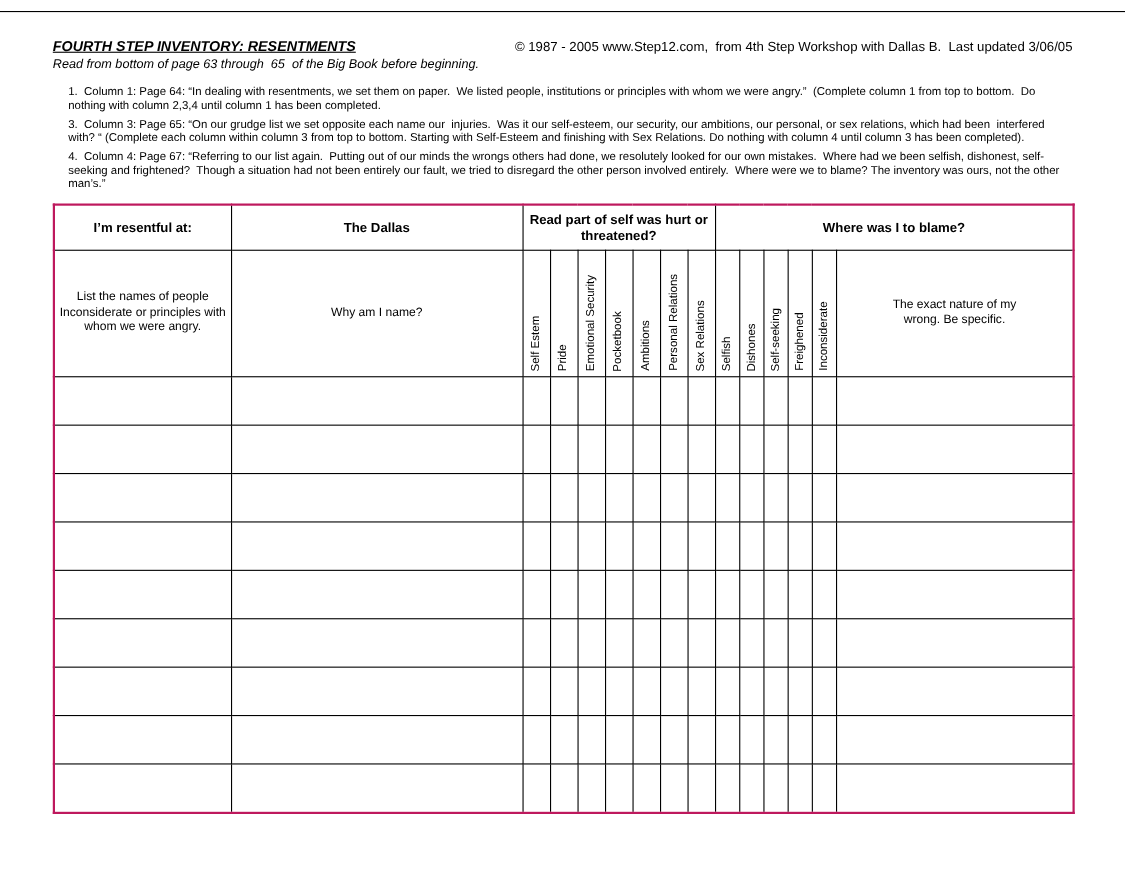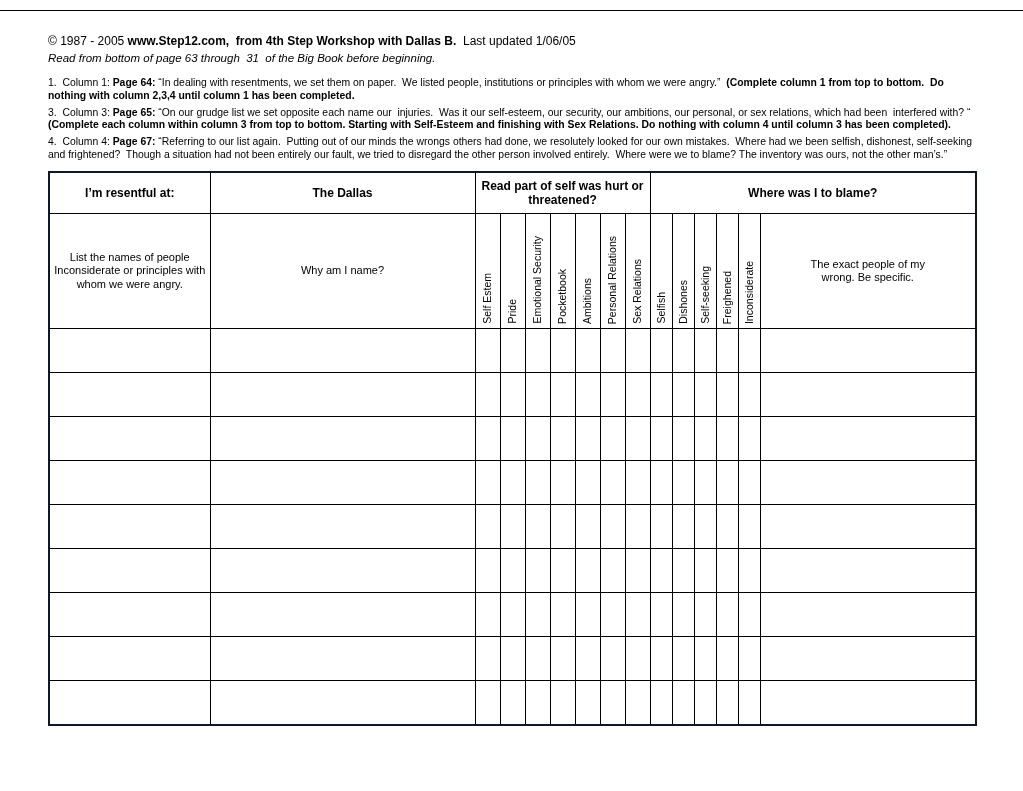--- a/index.html
+++ b/index.html
@@ -14,34 +14,34 @@
   .top-rule { position: absolute; top: 10px; left: 0; width: 1023px; height: 1px; background: #000; }
   .content { position: absolute; left: 48px; top: 34px; width: 927px; }
 
   .header-row { display: flex; justify-content: space-between; align-items: baseline; }
   .title {
     font-weight: bold; font-style: italic; text-decoration: underline;
     font-size: 13px; white-space: nowrap;
   }
   .copyright { font-size: 12px; white-space: nowrap; }
   .copyright span { white-space: pre; margin-top: 40px; }
-  .b { font-weight: bold; }
+  .b { font-weight: normal; }
 
   .subtitle { font-style: italic; font-size: 11.5px; margin-top: 4px; white-space: pre; }
 
-  .instructions { margin-top: 13px; font-size: 10.4px; line-height: 12.5px; }
+  .instructions { margin-top: 13px; font-size: 10.4px; line-height: 12.5px; margin-left: 14px; }
   .instr { margin: 0 0 4.5px 0; }
   .instr span { white-space: pre-wrap; }
 
   table.inv {
     margin-top: 10px;
     width: 927px;
     table-layout: fixed;
     border-collapse: collapse;
-    border: 2px solid #0f172a;
+    border: 2px solid #be185d;
   }
   table.inv th, table.inv td { border: 1px solid #000; padding: 0; }
 
   .group-row th { height: 40px; font-weight: bold; font-size: 12px; line-height: 14px; text-align: center; vertical-align: middle; padding: 2px 4px; }
   .sub-row th { height: 114px; border-bottom: 2px solid #000; }
 
   .sh { font-weight: normal; font-size: 11px; line-height: 13.5px; text-align: center; vertical-align: middle; padding: 4px 8px; }
   .nature-wrap { max-width: 140px; margin: 0 auto; }
 
   .vcell { vertical-align: bottom; text-align: center; }
@@ -59,24 +59,25 @@
   tbody.rows td { height: 43px; background: #fff; }
 </style>
 </head>
 <body>
 
 <div class="page">
   <div class="top-rule"></div>
   <div class="content">
 
     <div class="header-row">
-      <div class="copyright"><span>© 1987 - 2005 </span><span class="b">www.Step12.com,  from 4th Step Workshop with Dallas B.</span><span>  Last updated 1/06/05</span></div>
+      <div class="title">FOURTH STEP INVENTORY: RESENTMENTS</div>
+      <div class="copyright"><span>© 1987 - 2005 </span><span class="b">www.Step12.com,  from 4th Step Workshop with Dallas B.</span><span>  Last updated 3/06/05</span></div>
     </div>
 
-    <div class="subtitle">Read from bottom of page 63 through  31  of the Big Book before beginning.</div>
+    <div class="subtitle">Read from bottom of page 63 through  65  of the Big Book before beginning.</div>
 
     <div class="instructions">
       <p class="instr"><span>1.  Column 1: </span><span class="b">Page 64: </span><span>“In dealing with resentments, we set them on paper.  We listed people, institutions or principles with whom we were angry.”  </span><span class="b">(Complete column 1 from top to bottom.  Do nothing with column 2,3,4 until column 1 has been completed.</span></p>
       <p class="instr"><span>3.  Column 3: </span><span class="b">Page 65: </span><span>“On our grudge list we set opposite each name our  injuries.  Was it our self-esteem, our security, our ambitions, our personal, or sex relations, which had been  interfered with? “ </span><span class="b">(Complete each column within column 3 from top to bottom. Starting with Self-Esteem and finishing with Sex Relations. Do nothing with column 4 until column 3 has been completed).</span></p>
       <p class="instr"><span>4.  Column 4: </span><span class="b">Page 67: </span><span>“Referring to our list again.  Putting out of our minds the wrongs others had done, we resolutely looked for our own mistakes.  Where had we been selfish, dishonest, self-seeking and frightened?  Though a situation had not been entirely our fault, we tried to disregard the other person involved entirely.  Where were we to blame? The inventory was ours, not the other man’s.”</span><span class="b"></span></p>
     </div>
 
     <table class="inv">
       <colgroup>
         <col style="width:161px">
@@ -135,21 +136,21 @@
           <th class="vcell">
               <span class="vtext">Self-seeking</span>
             </th>
           <th class="vcell">
               <span class="vtext">Freighened</span>
             </th>
           <th class="vcell">
               <span class="vtext">Inconsiderate</span>
             </th>
           <th class="sh">
-              <div class="nature-wrap">The exact people of my wrong. Be specific.</div>
+              <div class="nature-wrap">The exact nature of my wrong. Be specific.</div>
             </th>
         </tr>
       </thead>
       <tbody class="rows">
           <tr>
             <td></td>
             <td></td>
             <td></td>
             <td></td>
             <td></td>

